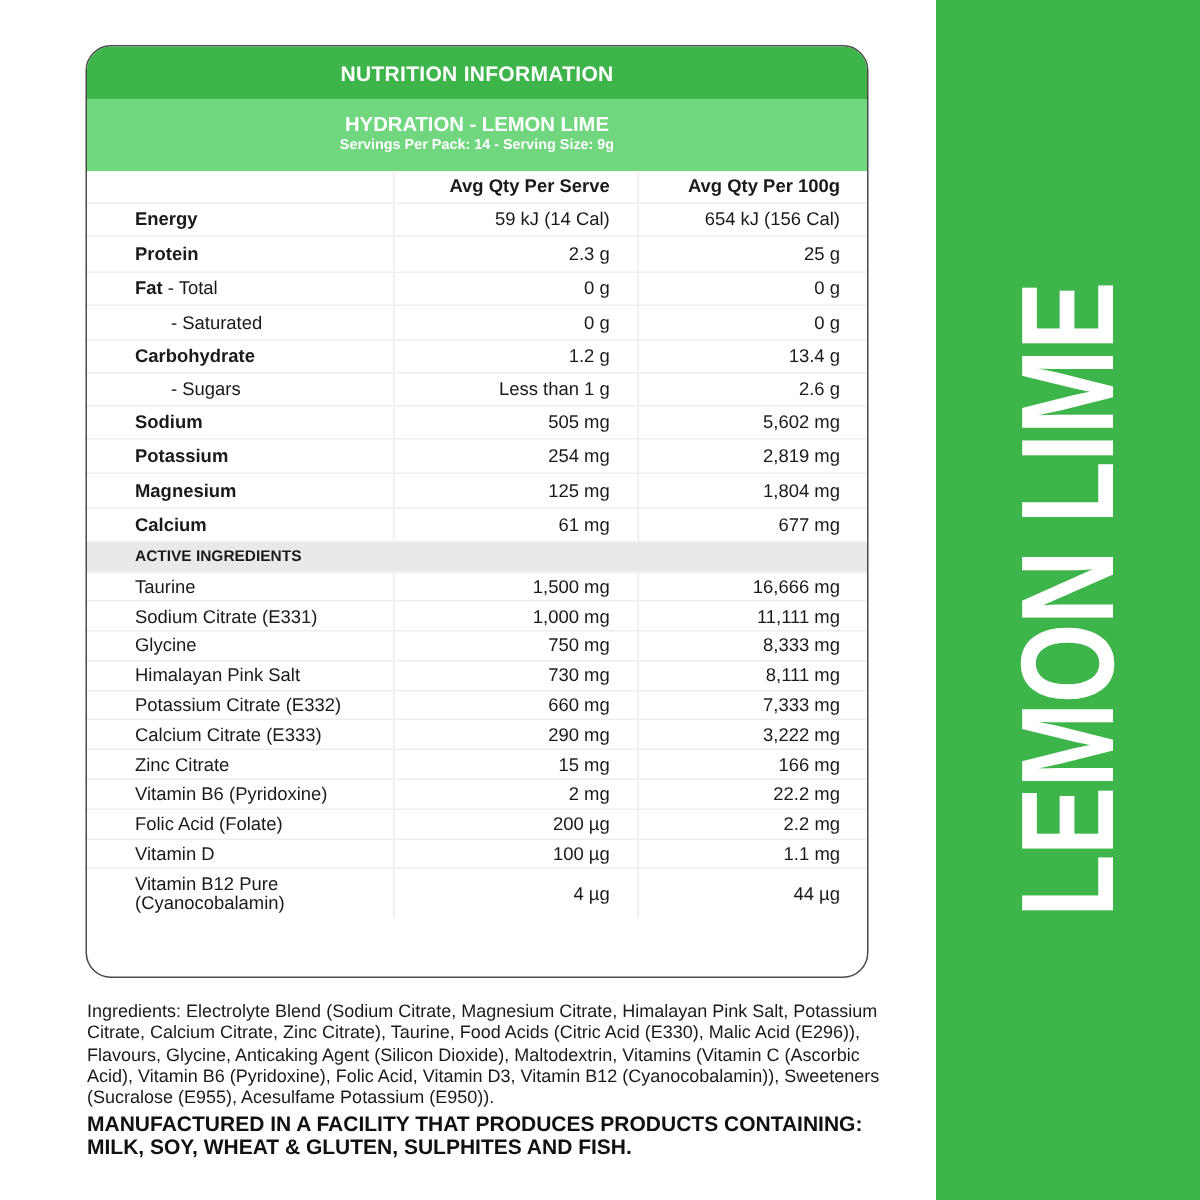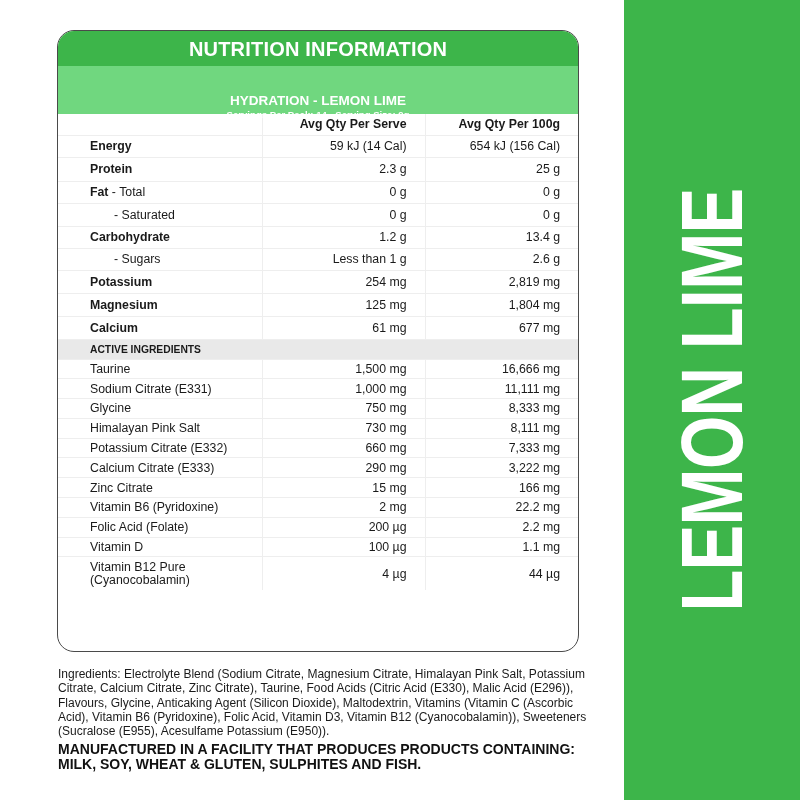--- a/index.html
+++ b/index.html
@@ -5,26 +5,26 @@
     * { margin: 0; padding: 0; box-sizing: border-box; }
     html, body { width: 800px; height: 800px; background: #ffffff; overflow: hidden; }
     body { position: relative; font-family: "Liberation Sans", "DejaVu Sans", sans-serif; color: #1a1a1a; }
 
     .panel {
       position: absolute; left: 57px; top: 30px; width: 522px; height: 622px;
       border: 1.3px solid #4a4a4a; border-radius: 17px; overflow: hidden; background: #fff;
     }
     .title-bar {
       height: 35px; background: #3db54a; color: #fff;
-      font-weight: 700; font-size: 20px; text-align: center; line-height: 36px; letter-spacing: 0.2px;
+      font-weight: 700; font-size: 14px; text-align: center; line-height: 36px; letter-spacing: 0.2px;
     }
     .sub-bar {
       height: 48px; background: #70d77f; color: #fff; text-align: center; padding-top: 9px;
     }
-    .sub-title { font-weight: 700; font-size: 13.5px; line-height: 15px; margin-top: 18px; }
+    .sub-title { font-weight: 700; font-size: 13.5px; line-height: 15px; }
     .sub-meta { font-weight: 700; font-size: 9.6px; line-height: 13px; }
 
     table { width: 100%; border-collapse: collapse; table-layout: fixed; font-size: 12.3px; }
     col.c1 { width: 204px; }
     col.c2 { width: 163px; }
     col.c3 { width: 153px; }
     td, th { border-bottom: 1px solid #eeeeee; vertical-align: middle; white-space: nowrap; }
     td + td, th + th { border-left: 1px solid #eeeeee; }
     .lbl { padding-left: 32px; text-align: left; }
     .v2 { text-align: right; padding-right: 18px; }
@@ -104,20 +104,25 @@
       <tr style="height:22px">
         <td class="lbl bold">Carbohydrate</td>
         <td class="v2">1.2 g</td>
         <td class="v3">13.4 g</td>
       </tr>
       <tr style="height:22px">
         <td class="lbl indent">- Sugars</td>
         <td class="v2">Less than 1 g</td>
         <td class="v3">2.6 g</td>
       </tr>
+      <tr style="height:22px">
+        <td class="lbl bold">Sodium</td>
+        <td class="v2">505 mg</td>
+        <td class="v3">5,602 mg</td>
+      </tr>
       <tr style="height:23px">
         <td class="lbl bold">Potassium</td>
         <td class="v2">254 mg</td>
         <td class="v3">2,819 mg</td>
       </tr>
       <tr style="height:23px">
         <td class="lbl bold">Magnesium</td>
         <td class="v2">125 mg</td>
         <td class="v3">1,804 mg</td>
       </tr>

